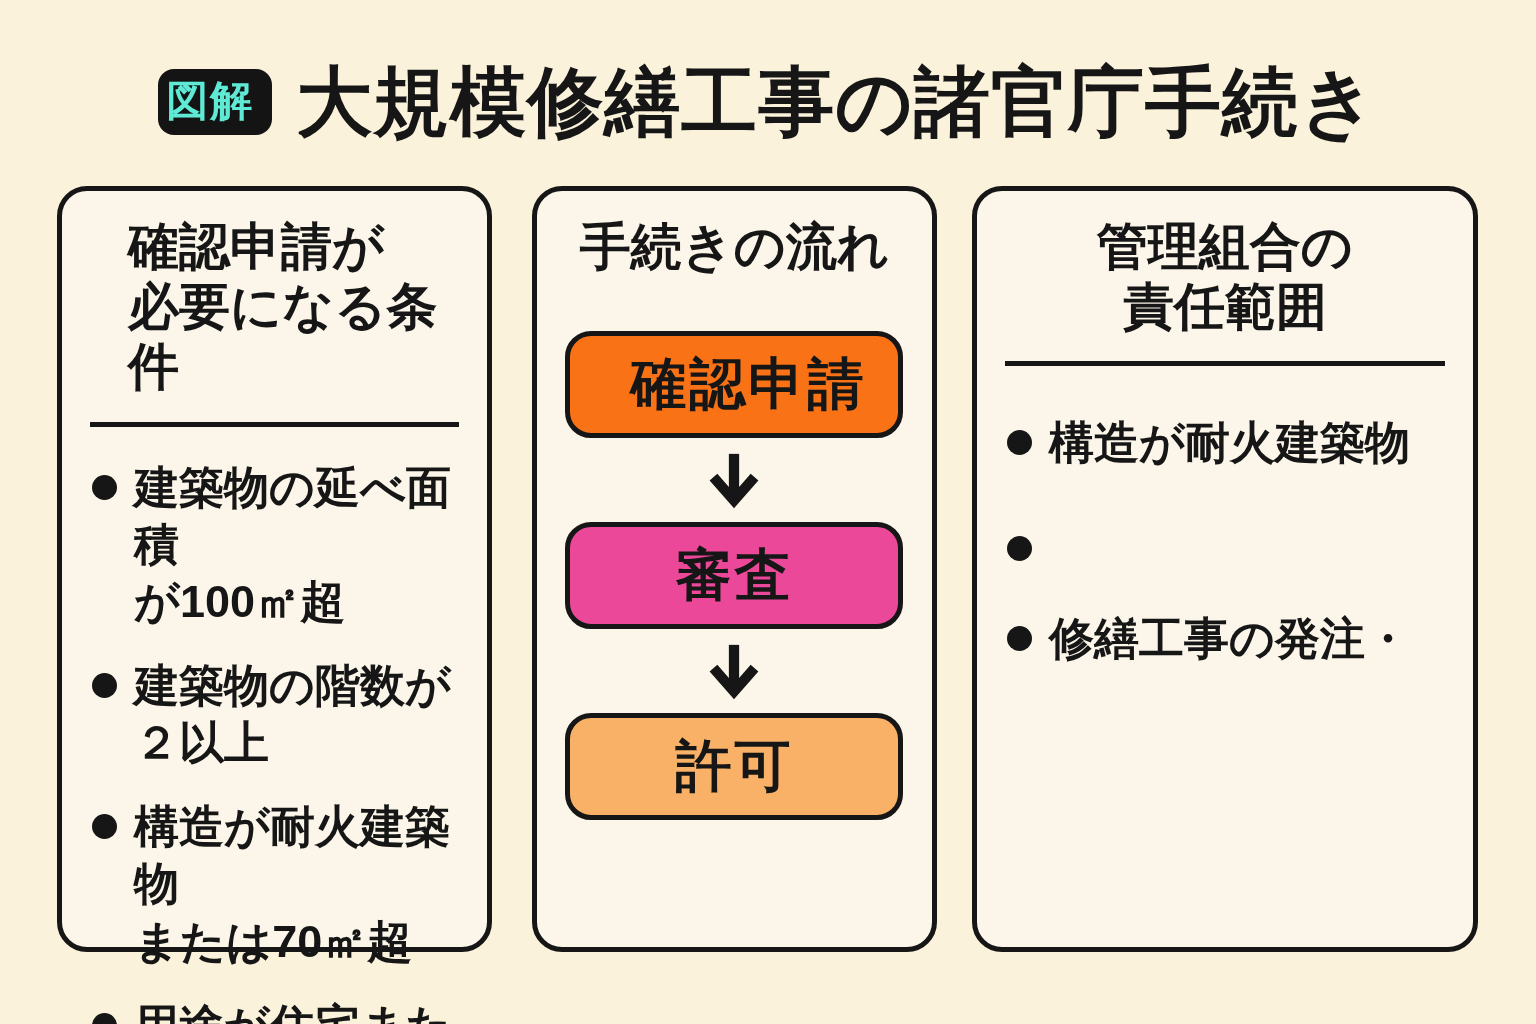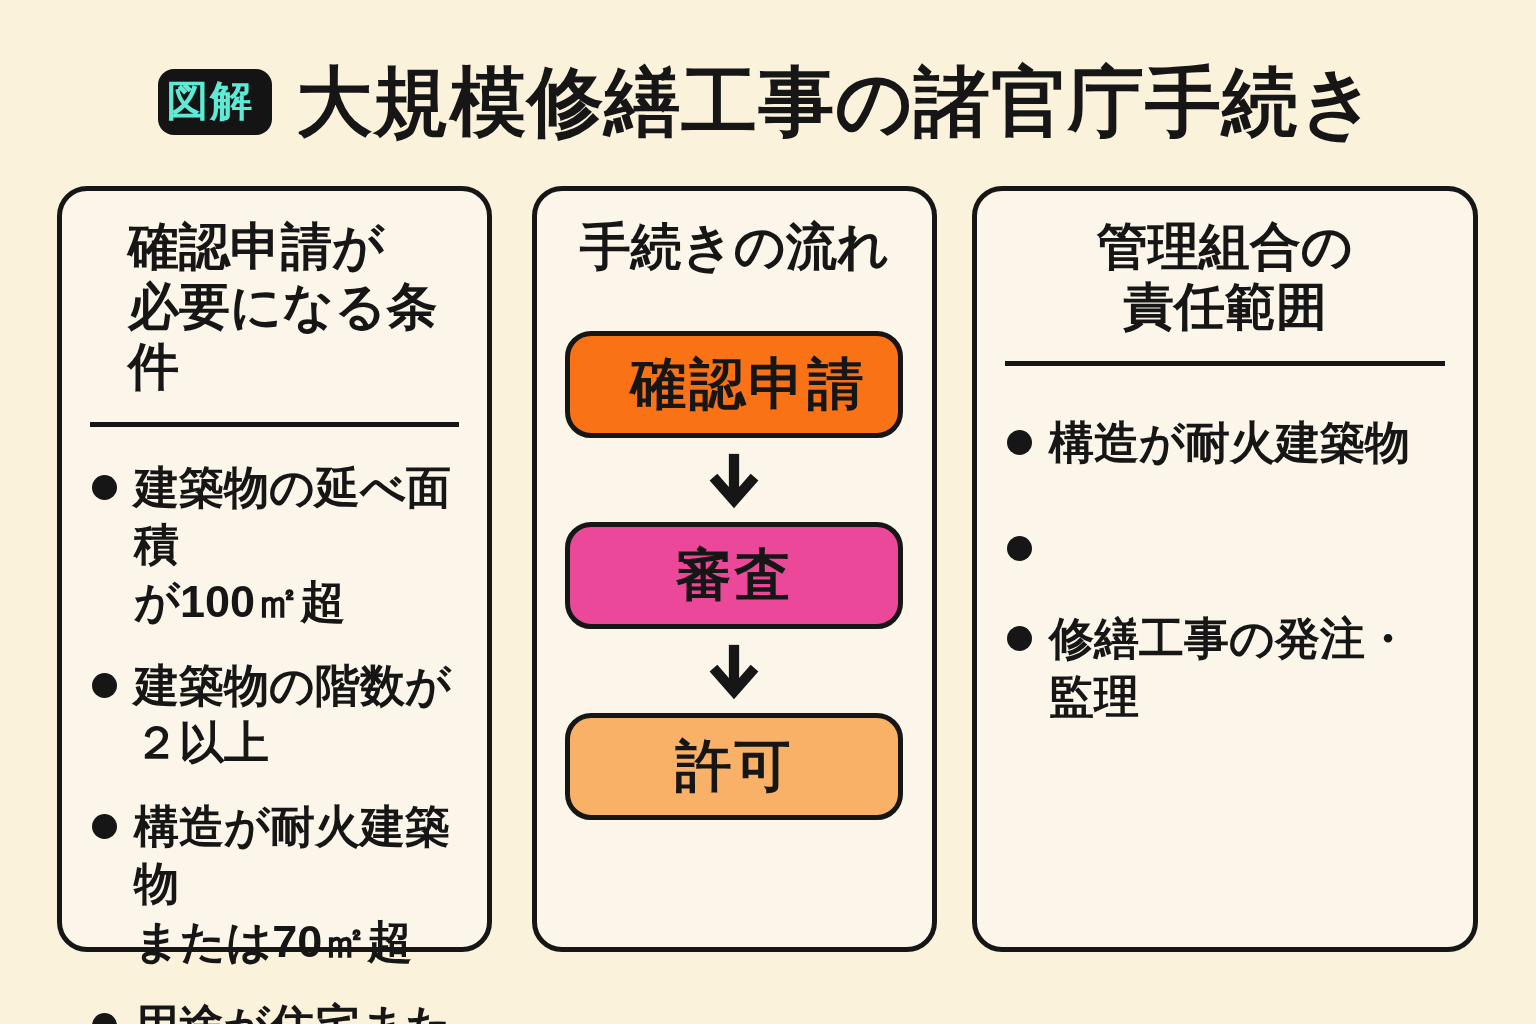--- a/index.html
+++ b/index.html
@@ -212,20 +212,19 @@
               <div>構造が耐火建築物</div>
             </div>
           </li>
           <li class="bullet">
             <span class="dot"></span>
           </li>
           <li class="bullet">
             <span class="dot"></span>
             <div>
               <div>修繕工事の発注・</div>
-              <div>監理</div>
             </div>
           </li>
         </ul>
     </section>
 
   </main>
 </div>
 
 </body></html>

